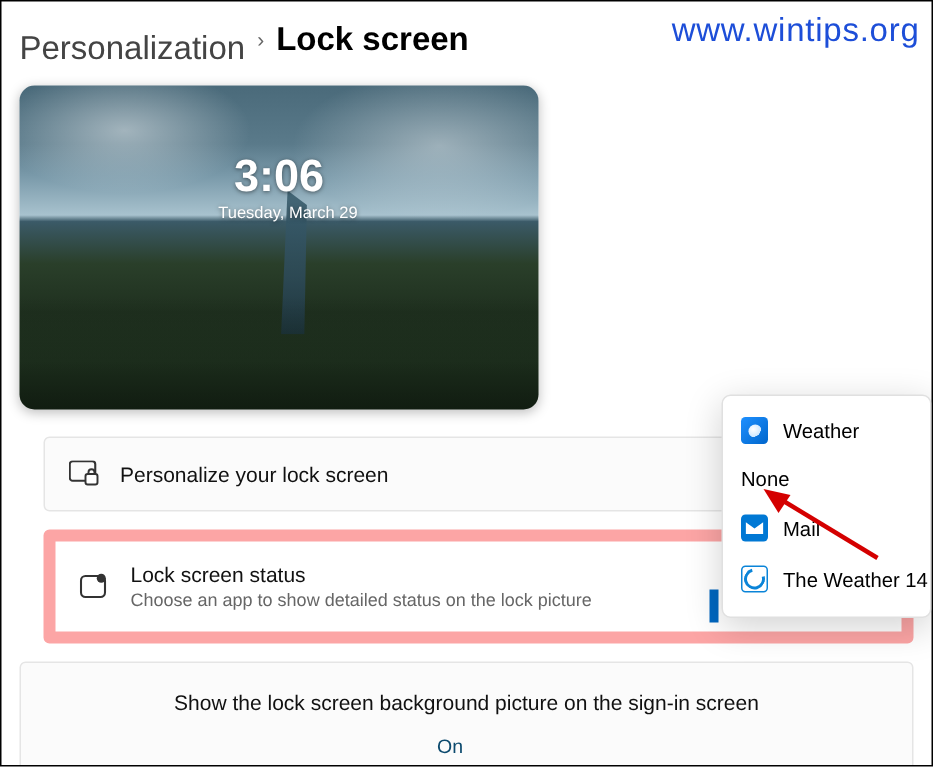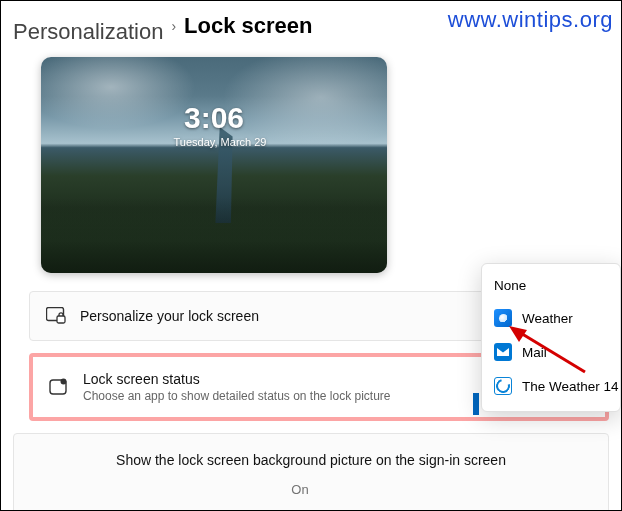--- a/index.html
+++ b/index.html
@@ -27,21 +27,20 @@
     font-size: 22px;
     display: flex;
     align-items: center;
     gap: 8px;
   }
   .breadcrumb .parent { color: #444; margin-top: 12px; }
   .breadcrumb .sep { color: #666; font-size: 14px; }
   .breadcrumb .current { font-weight: 600; color: #000; }
   .preview-wrap {
     padding: 0 12px 18px 12px;
-    margin-left: 28px;
   }
   .preview {
     width: 346px;
     height: 216px;
     border-radius: 10px;
     background: linear-gradient(to bottom,
       #4a6a7a 0%, #5a7a8a 18%, #7a9aaa 28%,
       #a8c2ce 40%, #3b5a68 42%, #2a3f2a 55%,
       #1f301f 70%, #243824 85%, #1a281a 100%);
     position: relative;
@@ -82,21 +81,21 @@
     border: 1px solid #e5e5e5;
     border-radius: 4px;
     background: #fbfbfb;
     display: flex;
     align-items: center;
     padding: 14px 16px;
     gap: 14px;
     position: relative;
   }
   .row.highlight {
-    border: 4px solid #fca5a5;
+    border: 8px solid #fca5a5;
     background: #fff;
   }
   .row .icon {
     width: 20px; height: 20px;
     flex-shrink: 0;
     display:flex; align-items:center; justify-content:center;
   }
   .row .txt { flex: 1; }
   .row .title { font-size: 14px; color: #111; }
   .row .sub { font-size: 12px; color: #666; margin-top: 2px; }
@@ -106,21 +105,21 @@
     border: 1px solid #e5e5e5;
     border-radius: 4px;
     background: #fbfbfb;
     display: flex;
     align-items: center;
     padding: 18px 16px;
     gap: 14px;
     flex-direction: column;
   }
   .toggle-row .title { flex: 1; font-size: 14px; color: #111; }
-  .toggle-row .state { font-size: 13px; color: #737373; margin-right: 22px; }
+  .toggle-row .state { font-size: 13px; color: #0c4a6e; margin-right: 22px; }
   .toggle {
     width: 40px; height: 20px;
     background: #0067c0;
     border-radius: 20px;
     position: relative;
   }
   .toggle::after {
     content:"";
     position:absolute;
     right:3px; top:3px;
@@ -249,26 +248,26 @@
 
 <div class="toggle-row">
   <div class="title">Show the lock screen background picture on the sign-in screen</div>
   <div class="state">On</div>
   <div class="toggle"></div>
 </div>
 
 <div class="cal-peek"></div>
 
 <div class="flyout">
-  <div class="opt none">
-    <span>None</span>
-  </div>
   <div class="opt">
     <span class="ico weather"></span>
     <span>Weather</span>
+  </div>
+  <div class="opt none">
+    <span>None</span>
   </div>
   <div class="opt">
     <span class="ico mail"></span>
     <span>Mail</span>
   </div>
   <div class="opt">
     <span class="ico w14"></span>
     <span>The Weather 14 day</span>
   </div>
 </div>

